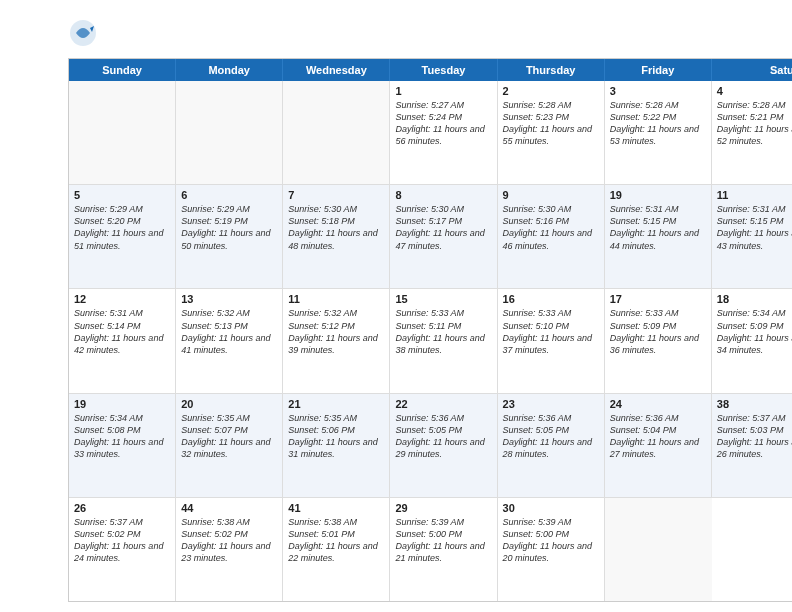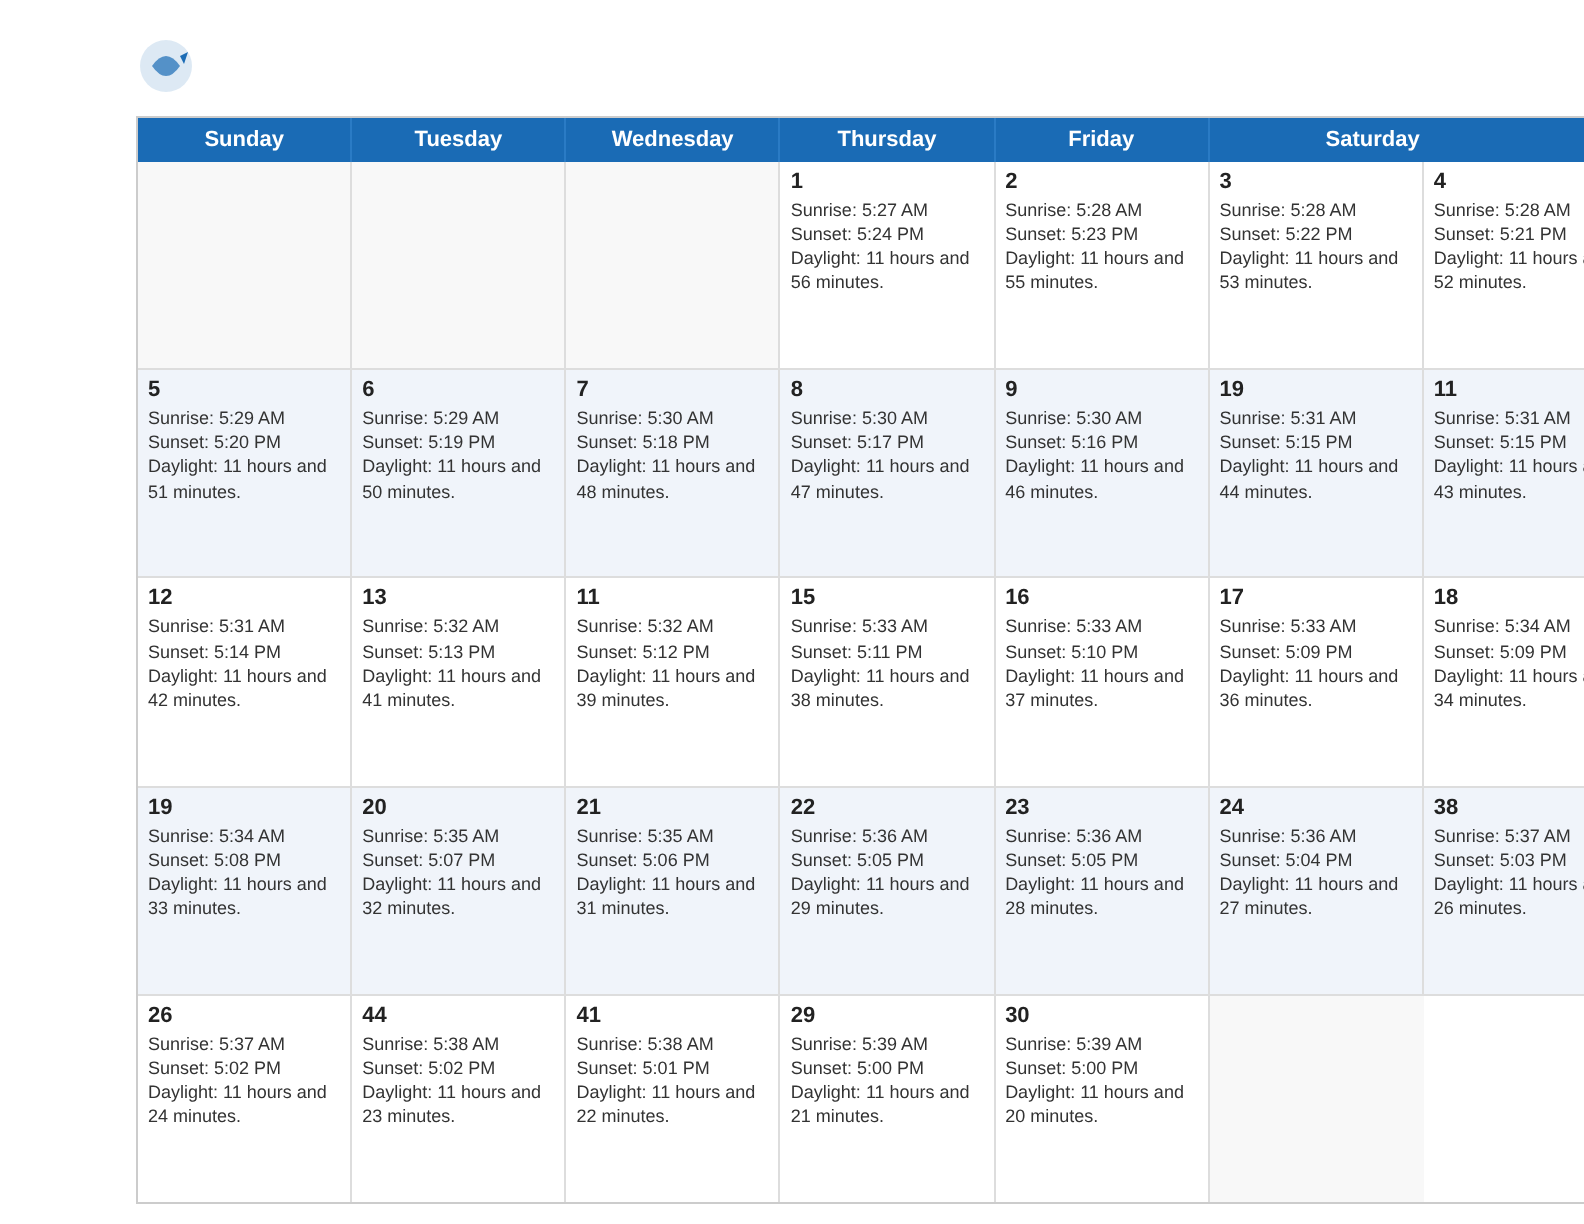--- a/index.html
+++ b/index.html
@@ -106,20 +106,21 @@
     .day-num {
       font-size: 11px;
       font-weight: bold;
       margin-bottom: 2px;
       color: #222;
     }
     .cell-text {
       font-size: 9px;
       color: #333;
       line-height: 1.35;
+      font-style: italic;
     }
     .outer-border {
       border: 1px solid #ccc;
     }
   </style>
 </head>
 <body>
 
 <div class="page">
   <div class="header">
@@ -136,22 +137,23 @@
     </div>
     <div class="title-block">
       <div class="title-month"></div>
       <div class="title-location"></div>
     </div>
   </div>
 
   <div class="calendar outer-border">
     <div class="cal-header">
       <div class="cal-header-cell">Sunday</div>
+      <div class="cal-header-cell">Monday</div>
+      <div class="cal-header-cell">Wednesday</div>
       <div class="cal-header-cell">Tuesday</div>
-      <div class="cal-header-cell">Wednesday</div>
       <div class="cal-header-cell">Thursday</div>
       <div class="cal-header-cell">Friday</div>
       <div class="cal-header-cell">Saturday</div>
     </div>
     <div class="cal-body" id="cal-body">
     <div class="cal-row">
           <div class="cal-cell empty"></div>
           <div class="cal-cell empty"></div>
           <div class="cal-cell empty"></div>
           <div class="cal-cell">

